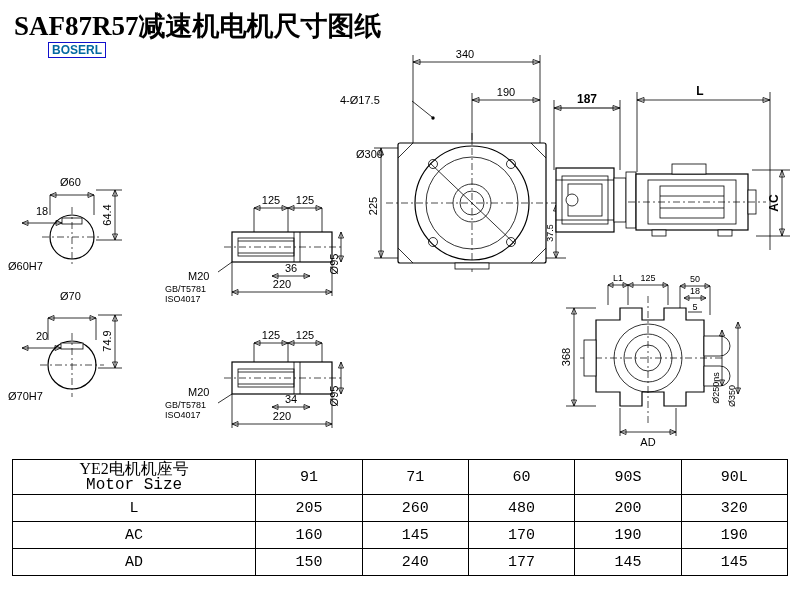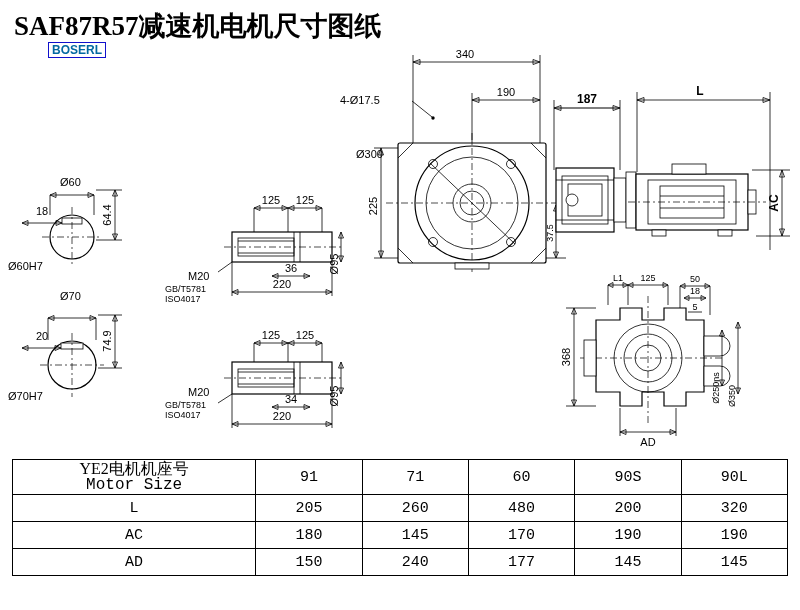--- a/index.html
+++ b/index.html
@@ -450,21 +450,21 @@
     <tr>
       <td class="label">L</td>
       <td class="value">205</td>
       <td class="value">260</td>
       <td class="value">480</td>
       <td class="value">200</td>
       <td class="value">320</td>
     </tr>
     <tr>
       <td class="label">AC</td>
-      <td class="value">180</td>
+      <td class="value">160</td>
       <td class="value">145</td>
       <td class="value">170</td>
       <td class="value">190</td>
       <td class="value">190</td>
     </tr>
     <tr>
       <td class="label">AD</td>
       <td class="value">150</td>
       <td class="value">240</td>
       <td class="value">177</td>

